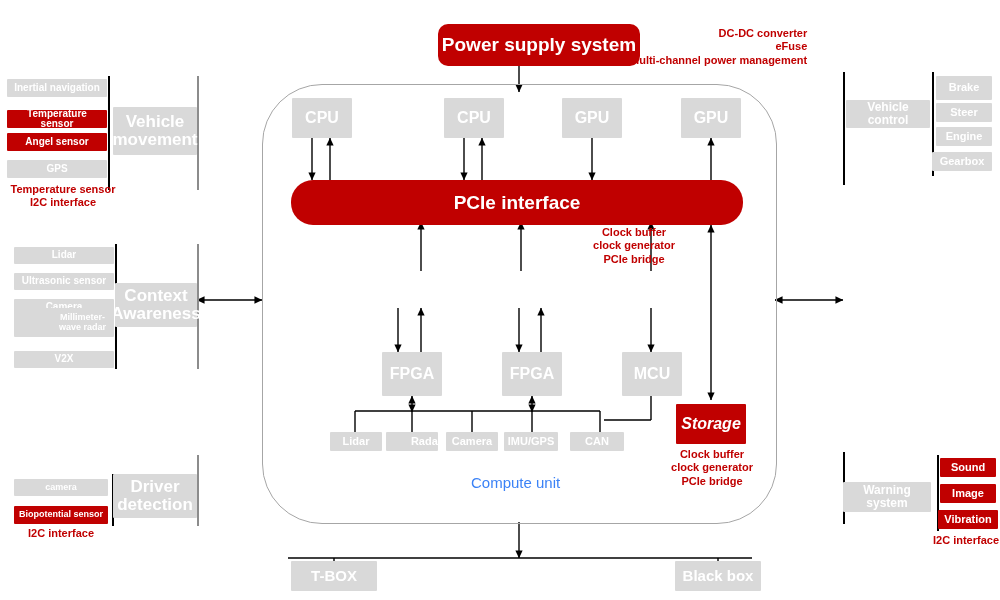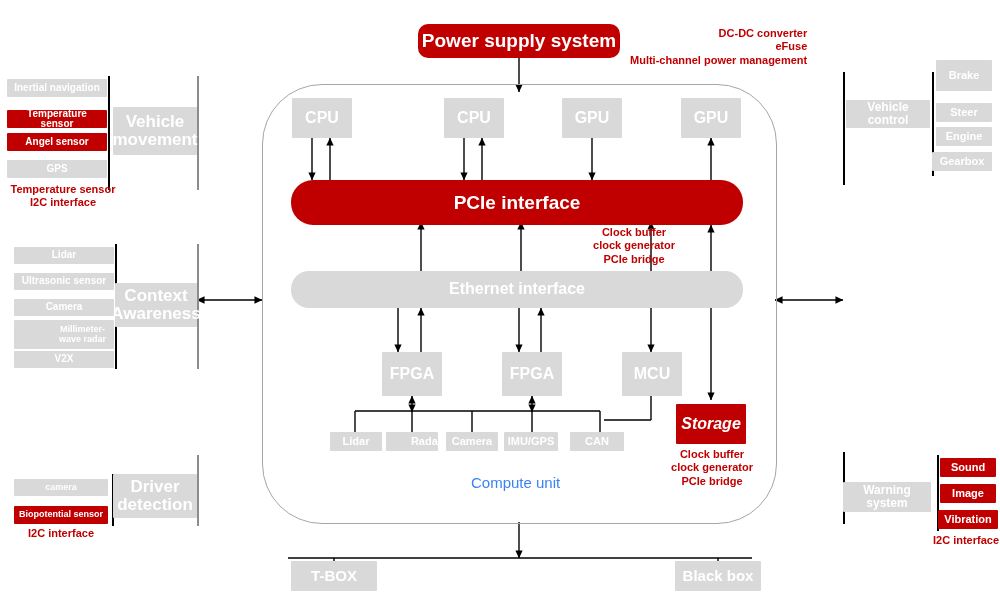--- a/index.html
+++ b/index.html
@@ -137,36 +137,35 @@
 
       <line x1="197" y1="300" x2="262" y2="300" marker-end="url(#ahead)" marker-start="url(#atail)"></line>
 
       <line x1="775" y1="300" x2="843" y2="300" marker-end="url(#ahead)" marker-start="url(#atail)"></line>
     </g>
   </svg>
 
   <div class="computeshell" style="left:262px; top:84px; width:513px; height:438px;"></div>
   <div class="plain" style="left:471px; top:474px;">Compute unit</div>
 
-  <div class="box red" style="left:418px; top:24px; width:202px; height:34px; font-size:19px; border-radius:10px;">Power supply system</div>
+  <div class="box red" style="left:438px; top:24px; width:202px; height:42px; font-size:19px; border-radius:10px;">Power supply system</div>
   <div class="note" style="left:630px; top:27px;">DC-DC converter
 eFuse
 Multi-channel power management</div>
 
   <div class="box grey" style="left:292px; top:98px; width:60px; height:40px; font-size:16px;">CPU</div>
   <div class="box grey" style="left:444px; top:98px; width:60px; height:40px; font-size:16px;">CPU</div>
   <div class="box grey" style="left:562px; top:98px; width:60px; height:40px; font-size:16px;">GPU</div>
   <div class="box grey" style="left:681px; top:98px; width:60px; height:40px; font-size:16px;">GPU</div>
 
   <div class="box red" style="left:291px; top:180px; width:452px; height:45px; font-size:19px; border-radius:22px;">PCIe interface</div>
   <div class="note" style="left:546px; top:226px; text-align:center; width:176px;">Clock buffer
 clock generator
 PCIe bridge</div>
 
-  <div class="box grey" style="left:291px; top:271px; width:452px; height:37px; font-size:16px; border-radius:18px;">Ethernet interface</div>
 
   <div class="box grey" style="left:382px; top:352px; width:60px; height:44px; font-size:16px;">FPGA</div>
   <div class="box grey" style="left:502px; top:352px; width:60px; height:44px; font-size:16px;">FPGA</div>
   <div class="box grey" style="left:622px; top:352px; width:60px; height:44px; font-size:16px;">MCU</div>
 
   <div class="box grey" style="left:330px; top:432px; width:52px; height:19px; font-size:11px;">Lidar</div>
   <div class="box grey" style="left:386px; top:432px; width:52px; height:19px; font-size:11px;padding-left:32px;">Radar</div>
   <div class="box grey" style="left:446px; top:432px; width:52px; height:19px; font-size:11px;">Camera</div>
   <div class="box grey" style="left:504px; top:432px; width:54px; height:19px; font-size:11px;">IMU/GPS</div>
   <div class="box grey" style="left:570px; top:432px; width:54px; height:19px; font-size:11px;">CAN</div>
@@ -187,35 +186,35 @@
   <div class="note" style="left:5px; top:183px; width:116px; text-align:center;">Temperature sensor
 I2C interface</div>
 
   <div class="vbar" style="left:115px; top:244px; height:125px;"></div>
   <div class="vbar grey" style="left:197px; top:244px; height:125px;"></div>
   <div class="box grey" style="left:115px; top:283px; width:82px; height:44px; font-size:17px; white-space:pre-line;">Context
 Awareness</div>
   <div class="box grey" style="left:14px; top:247px; width:100px; height:17px; font-size:10px;">Lidar</div>
   <div class="box grey" style="left:14px; top:273px; width:100px; height:17px; font-size:10px;">Ultrasonic sensor</div>
   <div class="box grey" style="left:14px; top:299px; width:100px; height:17px; font-size:10px;">Camera</div>
-  <div class="box grey" style="left:14px; top:320px; width:100px; height:29px; font-size:9px;padding-left:40px;">Millimeter-wave radar</div>
+  <div class="box grey" style="left:14px; top:308px; width:100px; height:29px; font-size:9px;padding-left:40px;">Millimeter-wave radar</div>
   <div class="box grey" style="left:14px; top:351px; width:100px; height:17px; font-size:10px;">V2X</div>
 
   <div class="vbar" style="left:112px; top:474px; height:52px;"></div>
   <div class="vbar grey" style="left:197px; top:455px; height:71px;"></div>
   <div class="box grey" style="left:113px; top:474px; width:84px; height:44px; font-size:17px; white-space:pre-line;">Driver
 detection</div>
   <div class="box grey" style="left:14px; top:479px; width:94px; height:17px; font-size:9px;">camera</div>
   <div class="box red" style="left:14px; top:506px; width:94px; height:18px; font-size:9px;">Biopotential sensor</div>
   <div class="note" style="left:9px; top:527px; width:104px; text-align:center;">I2C interface</div>
 
   <div class="vbar" style="left:843px; top:72px; height:113px;"></div>
   <div class="vbar" style="left:932px; top:72px; height:104px;"></div>
   <div class="box grey" style="left:846px; top:100px; width:84px; height:28px; font-size:12px;">Vehicle control</div>
-  <div class="box grey" style="left:936px; top:60px; width:56px; height:31px; font-size:11px;">Brake</div>
+  <div class="box grey" style="left:936px; top:76px; width:56px; height:24px; font-size:11px;">Brake</div>
   <div class="box grey" style="left:936px; top:103px; width:56px; height:19px; font-size:11px;">Steer</div>
   <div class="box grey" style="left:936px; top:127px; width:56px; height:19px; font-size:11px;">Engine</div>
   <div class="box grey" style="left:932px; top:152px; width:60px; height:19px; font-size:11px;">Gearbox</div>
 
   <div class="vbar" style="left:843px; top:452px; height:72px;"></div>
   <div class="vbar" style="left:937px; top:455px; height:76px;"></div>
   <div class="box grey" style="left:843px; top:482px; width:88px; height:30px; font-size:12px;">Warning system</div>
   <div class="box red" style="left:940px; top:458px; width:56px; height:19px; font-size:11px;">Sound</div>
   <div class="box red" style="left:940px; top:484px; width:56px; height:19px; font-size:11px;">Image</div>
   <div class="box red" style="left:938px; top:510px; width:60px; height:19px; font-size:11px;">Vibration</div>

